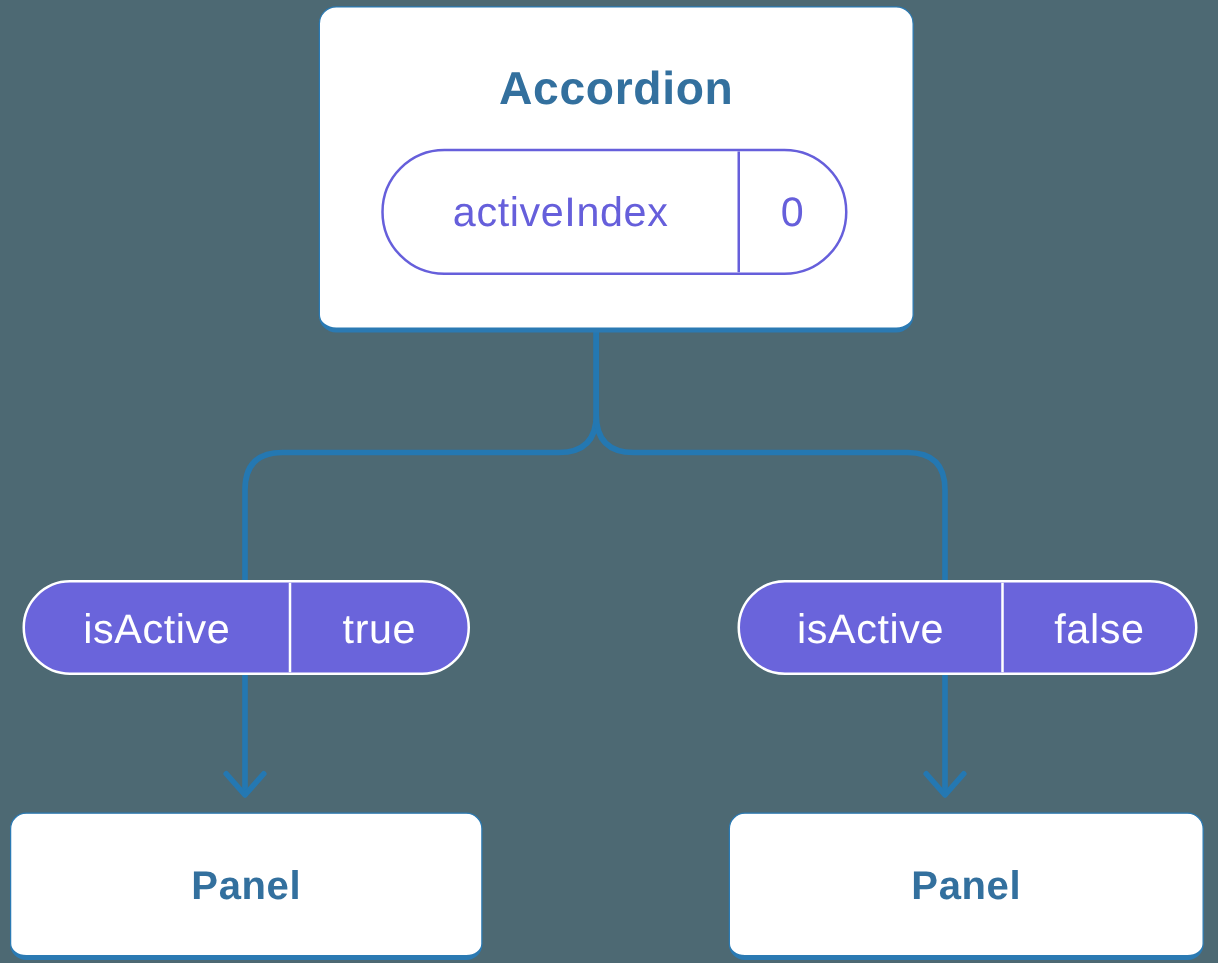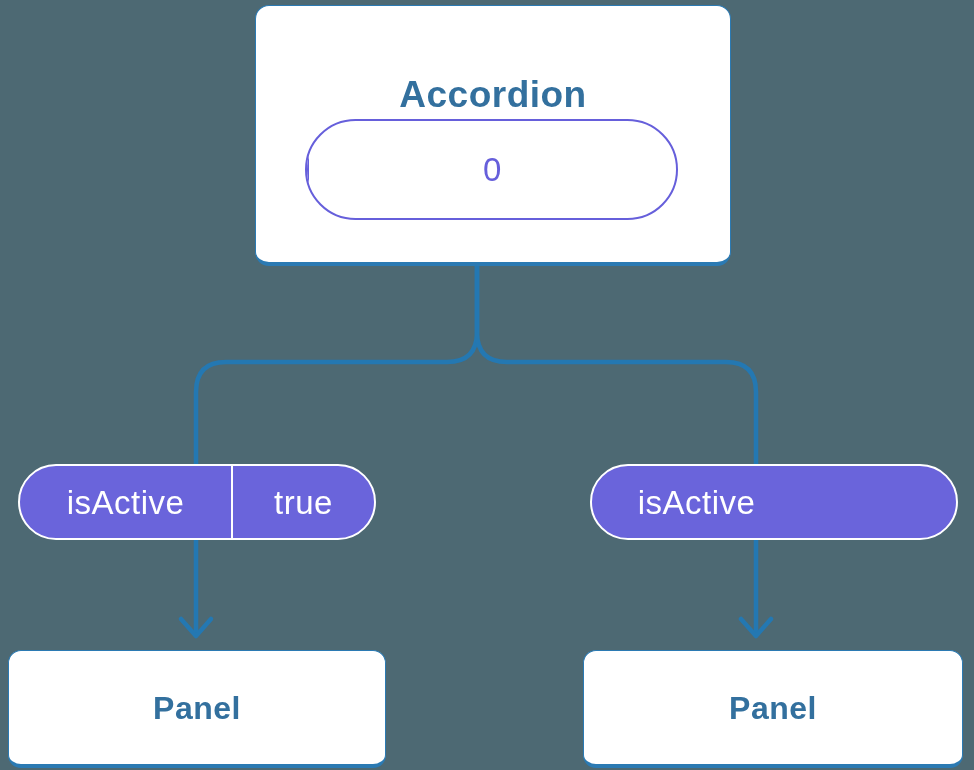--- a/index.html
+++ b/index.html
@@ -39,21 +39,21 @@
     background:var(--card-bg,#ffffff);
     border:1.5px solid var(--card-border,#2b7ab3);
     border-bottom-width:4.5px;
     border-radius:14px;
   }
   .root-card{
     left:255px;top:5px;width:476px;height:261px;
     display:flex;flex-direction:column;align-items:center;
   }
   .root-title{
-    margin-top:70px;
+    margin-top:46px;
     font-size:37px;
     font-weight:600;
     letter-spacing:.5px;
     color:var(--heading-text,#33709e);
     line-height:1;
   }
   .pill{
     position:absolute;
     display:flex;
     align-items:stretch;
@@ -111,30 +111,32 @@
     <path d="M477 266 L477 332 Q477 362 507 362 L726 362 Q756 362 756 392 L756 634"></path>
     <path d="M181 619 L196 636 L211 619"></path>
     <path d="M741 619 L756 636 L771 619"></path>
   </svg>
 
   <div class="card root-card">
     <div class="root-title">Accordion</div>
   </div>
 
   <div class="pill state-pill">
+    <div class="seg seg-name">activeIndex</div>
     <div class="seg seg-value">0</div>
   </div>
 
   <div class="pill prop-pill left">
     <div class="seg seg-name">isActive</div>
     <div class="seg seg-value">true</div>
   </div>
 
   <div class="pill prop-pill right">
     <div class="seg seg-name">isActive</div>
+    <div class="seg seg-value">false</div>
   </div>
 
   <div class="card panel-card left">
     <div class="panel-title">Panel</div>
   </div>
 
   <div class="card panel-card right">
     <div class="panel-title">Panel</div>
   </div>
 

